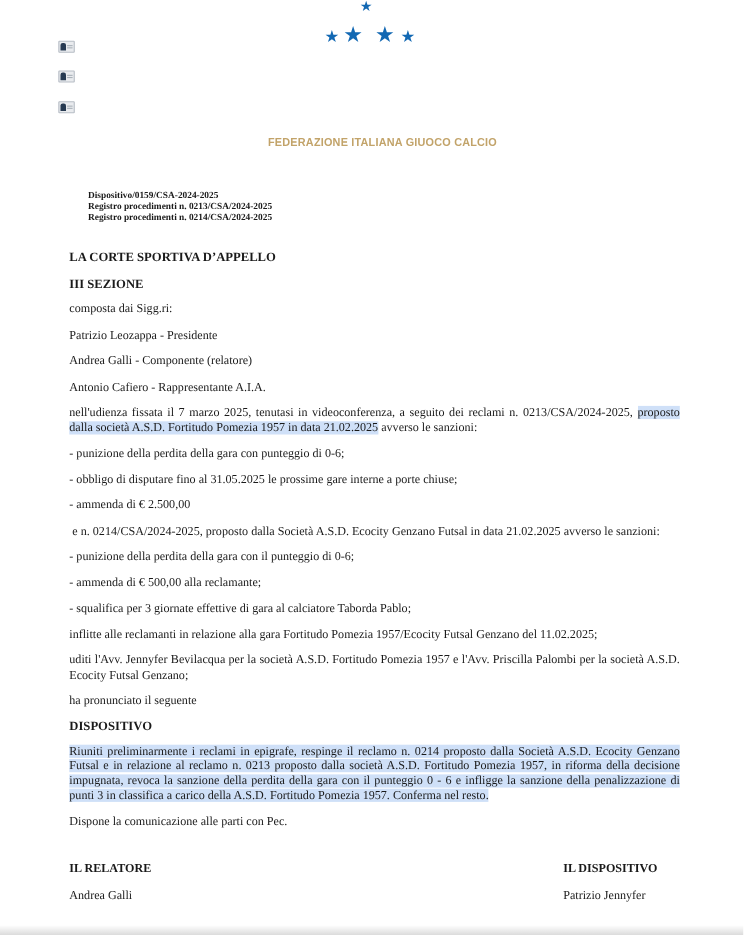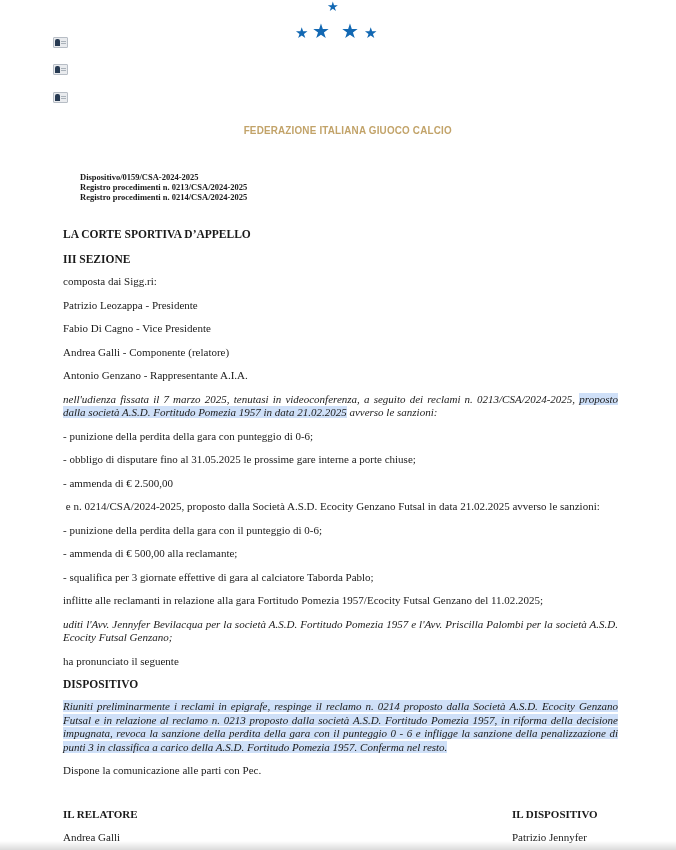--- a/index.html
+++ b/index.html
@@ -62,21 +62,21 @@
   .content { position:absolute; left:63px; top:172px; width:555px; font-size:11px; }
   .registry { margin-left:5px; font-size:8.5px; font-weight:600; line-height:10px; }
   .registry p { margin:0;padding-left:12px; }
   h1.court, h2.section, h3.disp {
     text-align:left; font-size:11.5px; font-weight:bold; margin:0;
   }
   h1.court { margin:26px 0 0; }
   h2.section { margin:13px 0 0; }
   h3.disp { margin:0 0 10px; }
   .content p.line { margin:0 0 10px; line-height:13.5px; }
-  .just { text-align:justify;font-style:italic; }
+  .just { text-align:justify; }
   .prewrap { white-space:pre-wrap; }
   .hl { background:#cfe0f8; }
 
   .signatures { display:flex; justify-content:space-between; margin-top:30px; }
   .sig-col { line-height:13.5px; }
   .sig-col.right { width:106px; }
   .sig-title { font-weight:bold; margin:0 0 10px; }
   .sig-name { margin:0; }
 
   .bottom-shade {
@@ -130,23 +130,22 @@
       <p>Dispositivo/0159/CSA-2024-2025</p>
       <p>Registro procedimenti n. 0213/CSA/2024-2025</p>
       <p>Registro procedimenti n. 0214/CSA/2024-2025</p>
     </div>
 
     <h1 class="court">LA CORTE SPORTIVA D’APPELLO</h1>
     <h2 class="section">III SEZIONE</h2>
 
     <p class="line" style="margin-top:10px">composta dai Sigg.ri:</p>
     <p class="line">Patrizio Leozappa - Presidente</p>
-    <p class="line">Fabio Di Cagno - Vice Presidente</p>
     <p class="line">Andrea Galli - Componente (relatore)</p>
-    <p class="line">Antonio Genzano - Rappresentante A.I.A.</p>
+    <p class="line">Antonio Cafiero - Rappresentante A.I.A.</p>
 
     <p class="line just"><span>nell'udienza fissata il 7 marzo 2025, tenutasi in videoconferenza, a seguito dei reclami n. 0213/CSA/2024-2025, </span><span class="hl">proposto dalla società A.S.D. Fortitudo Pomezia 1957 in data 21.02.2025</span><span> avverso le sanzioni:</span></p>
 
     <p class="line">- punizione della perdita della gara con punteggio di 0-6;</p>
     <p class="line">- obbligo di disputare fino al 31.05.2025 le prossime gare interne a porte chiuse;</p>
     <p class="line">- ammenda di € 2.500,00</p>
 
     <p class="line prewrap"> e n. 0214/CSA/2024-2025, proposto dalla Società A.S.D. Ecocity Genzano Futsal in data 21.02.2025 avverso le sanzioni:</p>
 
     <p class="line">- punizione della perdita della gara con il punteggio di 0-6;</p>

